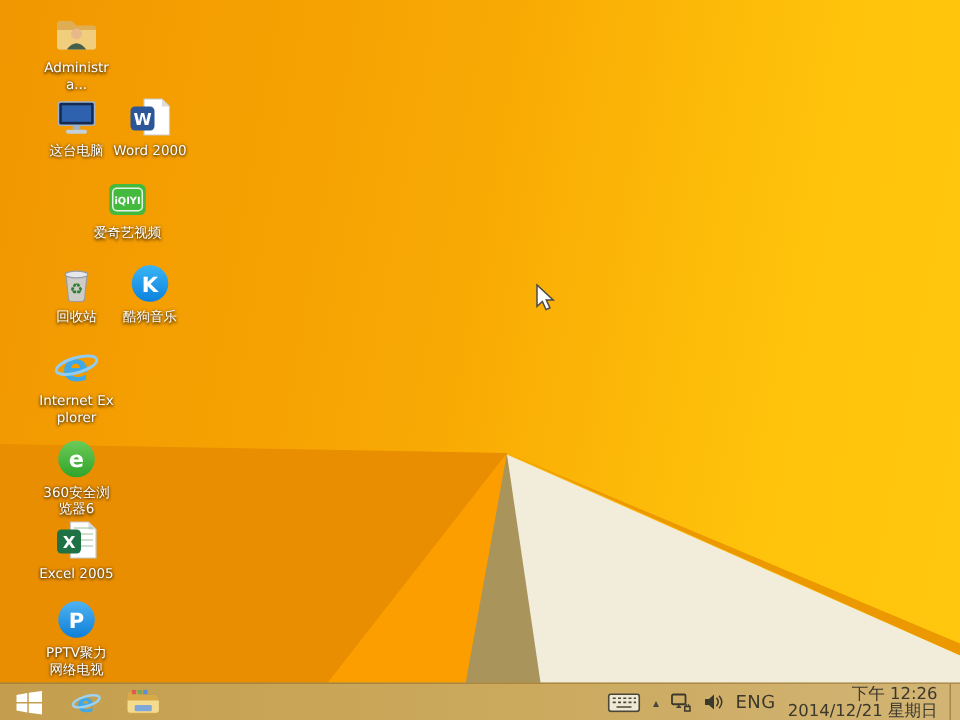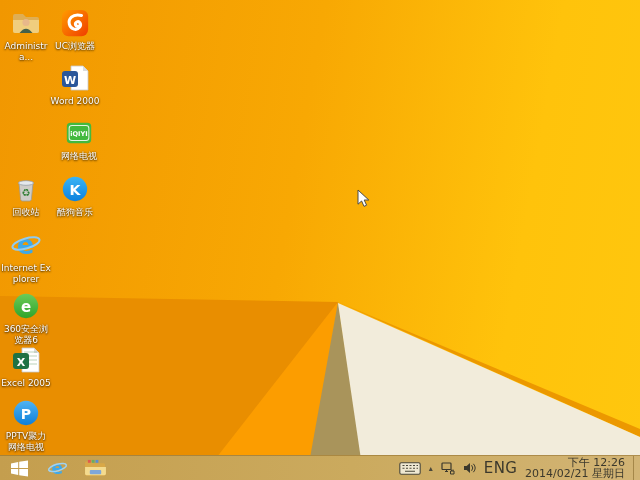--- a/index.html
+++ b/index.html
@@ -4,38 +4,38 @@
 <style>
   html,body{margin:0;padding:0;background:#333;}
   *{box-sizing:border-box;}
   .screen{
     position:relative;width:640px;height:480px;overflow:hidden;
     font-family:"DejaVu Sans","Liberation Sans",sans-serif;
     background:linear-gradient(100deg,#F19701 0%,#F8A803 45%,#FFC30B 78%,#FFC70E 100%);
   }
   .wallpaper{position:absolute;left:0;top:0;width:640px;height:480px;}
   
-  .cell{position:absolute;width:52px;display:flex;flex-direction:column;align-items:center;cursor:default;}
+  .cell{position:absolute;width:52px;display:flex;flex-direction:column;align-items:center;cursor:default;margin-left:25px;}
   .cell .glyph{width:34px;height:34px;display:flex;align-items:center;justify-content:center;}
   .cell .label{
     margin-top:1px;width:52px;text-align:center;color:#fff;font-size:9px;line-height:11px;
     word-break:break-all;overflow-wrap:break-word;
     text-shadow:0 1px 2px rgba(40,25,0,.85), 0 0 2px rgba(40,25,0,.6);
   }
   
   .taskbar{
     position:absolute;left:0;bottom:0;width:640px;height:25px;
     background:linear-gradient(to right,#C49E4E 0%,#CBAA5E 55%,#D2B475 100%);
     border-top:1px solid rgba(130,95,30,.45);
     display:flex;align-items:center;justify-content:space-between;
   }
   .tb-left{display:flex;align-items:center;height:100%;padding-left:7px;gap:14px;}
   .tb-btn{width:24px;height:100%;display:flex;align-items:center;justify-content:center;}
   .tray{display:flex;align-items:center;height:100%;gap:8px;padding-right:3px;color:#3B382C;}
-  .tray-lang{font-size:15px;letter-spacing:.3px;text-align:right;}
+  .tray-lang{font-size:12px;letter-spacing:.3px;text-align:right;}
   .clock{display:flex;flex-direction:column;align-items:flex-end;justify-content:center;font-size:11px;line-height:11px;white-space:nowrap;}
   .show-desktop{width:4px;height:100%;border-left:1px solid rgba(120,90,30,.5);}
   .cursor{position:absolute;left:357px;top:189px;pointer-events:none;}
   svg text{font-family:"DejaVu Sans","Liberation Sans",sans-serif;}
 </style>
 </head>
 <body>
 
 <div class="screen">
 
@@ -52,59 +52,55 @@
       <svg width="32" height="32" viewBox="0 0 32 32">
         <path d="M3 9 q0-2 2-2 h8 l3 3 h11 q2 0 2 2 v12 q0 2-2 2 H5 q-2 0-2-2 Z" fill="#DFAE54"></path>
         <path d="M3 13 h26 v11 q0 2-2 2 H5 q-2 0-2-2 Z" fill="#F0CE7E"></path>
         <circle cx="16" cy="15.5" r="3.6" fill="#E8B88A"></circle>
         <path d="M9.5 26 q6.5-8.5 13 0 z" fill="#44604A"></path>
       </svg>
     </div>
     <div class="label">Administra...</div>
   </div>
 
-  <div class="cell" style="left:49px;top:6px">
-    <div class="glyph">
-      <svg width="30" height="30" viewBox="0 0 32 32">
-        <defs>
-            <linearGradient id="ucg" x1="0" y1="0" x2="1" y2="1">
-          <stop offset="0" stop-color="#FF9C00"></stop>
-              <stop offset="1" stop-color="#F03D00"></stop>
-        </linearGradient>
-          </defs>
-        <rect x="2" y="2" width="28" height="28" rx="7" fill="url(#ucg)"></rect>
-        <path d="M23 8 C13 5.5 8.5 12 10 17.5 C11.5 23 18 24.5 21 20.5 C23.5 17 20.5 13.5 17.8 15 C15.2 16.5 16.5 20 19.5 19.3" stroke="#fff" stroke-width="3.2" fill="none" stroke-linecap="round"></path>
-      </svg>
-    </div>
-    <div class="label">UC浏览器</div>
-  </div>
-
+
+  <div class="cell" style="left:0px;top:61px">
+    <div class="glyph">
+      <svg width="32" height="32" viewBox="0 0 32 32">
+        <rect x="4" y="6" width="24" height="15.5" rx="1.5" fill="#17294E" stroke="#9FB4CC" stroke-width="1"></rect>
+        <rect x="6.2" y="8.2" width="19.6" height="11" fill="#2F62AE"></rect>
+        <rect x="13.5" y="21.5" width="5" height="3" fill="#9FB2C8"></rect>
+        <rect x="9" y="24.5" width="14" height="2.6" rx="1.2" fill="#C3D0DE"></rect>
+      </svg>
+    </div>
+    <div class="label">这台电脑</div>
+  </div>
 
   <div class="cell" style="left:49px;top:61px">
     <div class="glyph">
       <svg width="32" height="32" viewBox="0 0 32 32">
         <path d="M12 4 h12 l5 5 v19 H12 Z" fill="#FFFFFF" stroke="#C9C9C9" stroke-width=".8"></path>
         <path d="M24 4 l5 5 h-5 Z" fill="#DCDCDC"></path>
         <rect x="3" y="9" width="16" height="16" rx="3" fill="#2B579A"></rect>
         <text x="11" y="21.5" font-size="11" font-weight="bold" fill="#fff" text-anchor="middle">W</text>
       </svg>
     </div>
     <div class="label">Word 2000</div>
   </div>
 
 
-  <div class="cell" style="left:53px;top:116px">
+  <div class="cell" style="left:34px;top:116px">
     <div class="glyph">
       <svg width="30" height="30" viewBox="0 0 32 32">
         <rect x="3" y="5" width="26" height="22" rx="4" fill="#43B93E"></rect>
         <rect x="5.5" y="8" width="21" height="16" rx="3" fill="none" stroke="#fff" stroke-width="1.1" opacity=".85"></rect>
         <text x="16" y="19.5" font-size="7" font-weight="bold" fill="#fff" text-anchor="middle">iQIYI</text>
       </svg>
     </div>
-    <div class="label">网络电视</div>
+    <div class="label">爱奇艺视频</div>
   </div>
 
   <div class="cell" style="left:0px;top:172px">
     <div class="glyph">
       <svg width="32" height="32" viewBox="0 0 32 32">
         <path d="M9 10 h14 l-1.6 16.2 q-.2 1.8-2 1.8 h-6.8 q-1.8 0-2-1.8 Z" fill="#CBD1D8" opacity=".92" stroke="#969CA5" stroke-width=".8"></path>
         <ellipse cx="16" cy="10" rx="7.6" ry="2.3" fill="#E4E8EC" stroke="#969CA5" stroke-width=".8"></ellipse>
         <text x="16" y="23" font-size="10" fill="#2E7D32" text-anchor="middle">♻</text>
       </svg>
     </div>
@@ -223,19 +219,19 @@
         <path d="M4 9.5 h3 M5.5 7.5 v2" stroke="#3B382C" stroke-width="1.1"></path>
         <path d="M9.5 9 h3.5 v3 h-3.5 z M10.5 9 v-1.5 M12 9 v-1.5" stroke="#3B382C" stroke-width="1" fill="none"></path>
       </svg>
       <svg width="13" height="12" viewBox="0 0 13 12">
         <path d="M1 4 h2.6 L7 1 v10 L3.6 8 H1 Z" fill="#3B382C"></path>
         <path d="M8.6 3.2 q2.4 2.8 0 5.6 M10.4 1.8 q3.6 4.2 0 8.4" stroke="#3B382C" stroke-width="1" fill="none"></path>
       </svg>
       <span class="tray-lang">ENG</span>
       <div class="clock">
         <span>下午 12:26</span>
-        <span>2014/02/21 星期日</span>
+        <span>2014/12/21 星期日</span>
       </div>
       <div class="show-desktop"></div>
     </div>
   </div>
 
 </div>
 
 </body></html>

